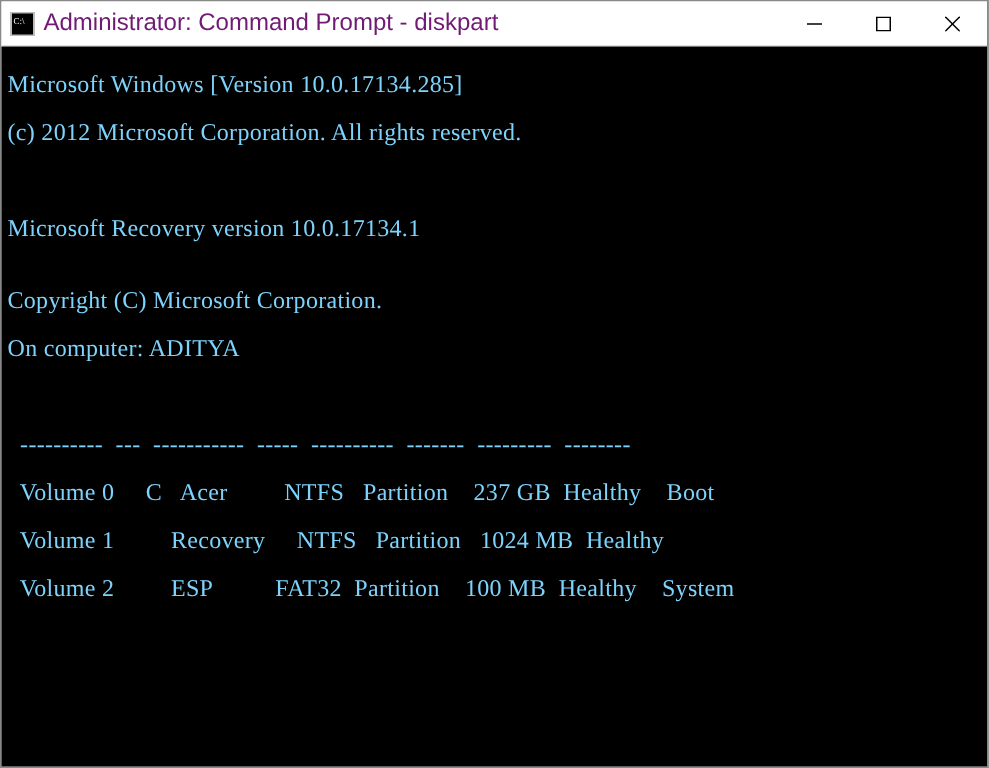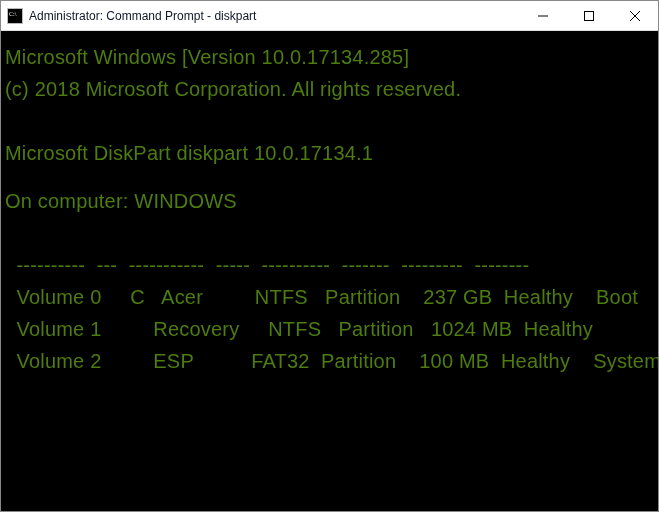--- a/index.html
+++ b/index.html
@@ -29,42 +29,42 @@
     .titlebar-icon {
       width: 16px;
       height: 16px;
       display: flex;
       align-items: center;
       justify-content: center;
       margin-right: 6px;
     }
     .titlebar-icon svg { width: 16px; height: 16px; }
     .titlebar-text {
-      font-size: 12px;
-      color: #0f172a;
+      font-size: 16px;
+      color: #701a75;
       flex: 1;
     }
     .win-controls { display: flex; height: 100%; }
     .win-btn {
       width: 46px;
       height: 100%;
       display: flex;
       align-items: center;
       justify-content: center;
       font-family: 'Segoe UI Symbol', Arial, sans-serif;
       font-size: 10px;
       cursor: pointer;
       color: #000;
     }
     .console {
       flex: 1;
       background: #000;
-      color: #4d7c0f;
-      font-family: Liberation Sans, sans-serif;
-      font-size: 20px;
+      color: #7dd3fc;
+      font-family: Liberation Serif, serif;
+      font-size: 16px;
       line-height: 16px;
       padding: 2px 4px;
       white-space: pre;
       overflow: hidden;
       letter-spacing: 0.2px;
     }
     .line { display: block; }
   </style>
 </head>
 <body>
@@ -94,26 +94,27 @@
         <svg width="10" height="10">
             <line x1="0" y1="0" x2="10" y2="10" stroke="#000" stroke-width="1"></line>
             <line x1="10" y1="0" x2="0" y2="10" stroke="#000" stroke-width="1"></line>
           </svg>
       </div>
     </div>
   </div>
 
   <div class="console">
 <span class="line">Microsoft Windows [Version 10.0.17134.285]</span>
-<span class="line">(c) 2018 Microsoft Corporation. All rights reserved.</span>
+<span class="line">(c) 2012 Microsoft Corporation. All rights reserved.</span>
 <span class="line"></span>
 <span class="line"></span>
-<span class="line">Microsoft DiskPart diskpart 10.0.17134.1</span>
+<span class="line">Microsoft Recovery version 10.0.17134.1</span>
 <span class="line"></span>
-<span class="line">On computer: WINDOWS</span>
+<span class="line">Copyright (C) Microsoft Corporation.</span>
+<span class="line">On computer: ADITYA</span>
 <span class="line"></span>
 <span class="line"></span>
 <span class="line">  ----------  ---  -----------  -----  ----------  -------  ---------  --------</span>
 <span class="line">  Volume 0     C   Acer         NTFS   Partition    237 GB  Healthy    Boot</span>
 <span class="line">  Volume 1         Recovery     NTFS   Partition   1024 MB  Healthy</span>
 <span class="line">  Volume 2         ESP          FAT32  Partition    100 MB  Healthy    System</span>
 
 
 
 <span class="line"></span>

